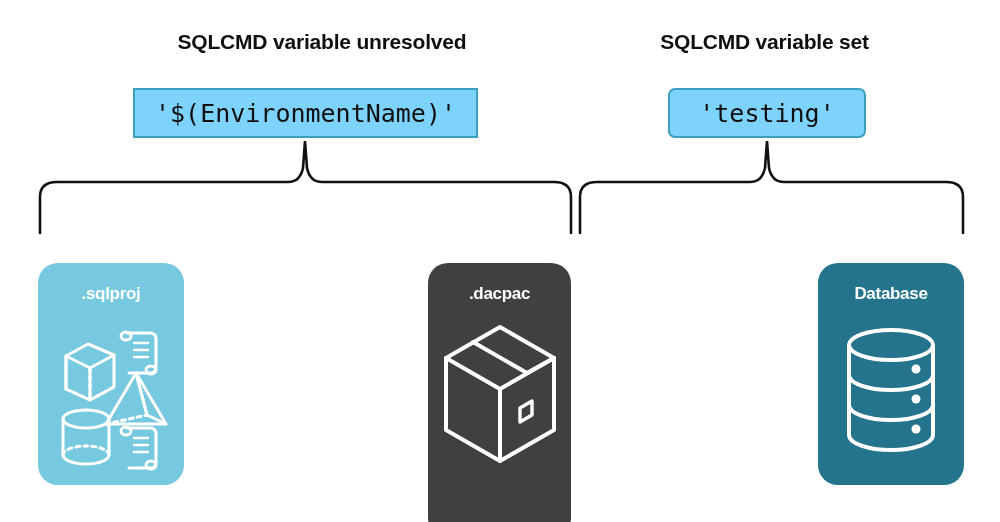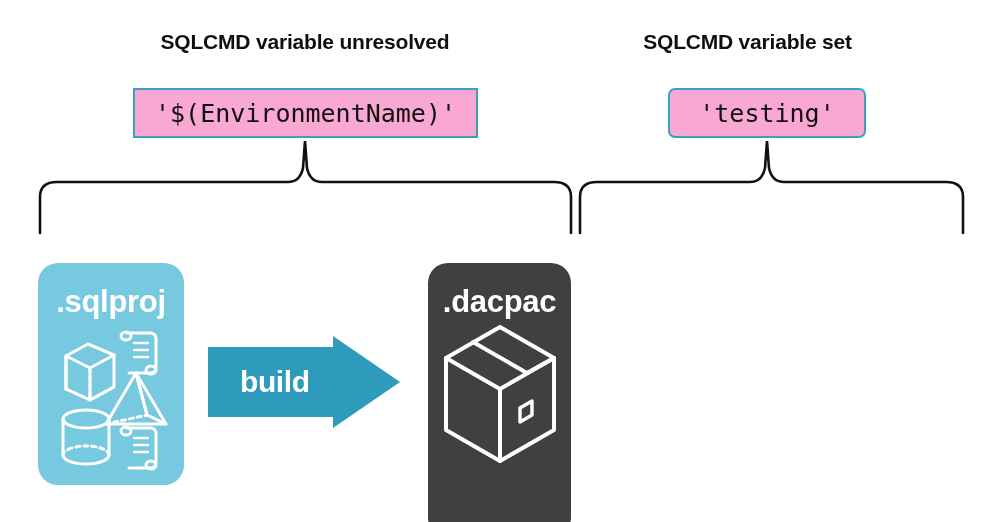--- a/index.html
+++ b/index.html
@@ -14,29 +14,30 @@
 
   
   .heading{
     position:absolute;
     font-weight:bold;
     font-size:21px;
     color:#0f0f0f;
     letter-spacing:-0.2px;
     white-space:nowrap;
     text-align:center;
+    padding-left:17px;
   }
   #heading-left{left:0;top:30px;width:610px;}
   #heading-right{left:555px;top:30px;width:385px;}
 
   
   .value-box{
     position:absolute;
     border:2px solid #3aa0bd;
-    background:#f9a8d4;
+    background:#7dd3fc;
     box-sizing:border-box;
     display:flex;align-items:center;justify-content:center;
     font-family:"DejaVu Sans Mono", monospace;
     font-size:25px;
     color:#0f0f0f;
     letter-spacing:0px;
   }
   #value-box-left{left:133px;top:88px;width:345px;height:50px;}
   #value-box-right{left:668px;top:88px;width:198px;height:50px;border-radius:7px;}
 
@@ -48,21 +49,21 @@
     position:absolute;
     border-radius:20px;
     box-sizing:border-box;
   }
   .card-label{
     position:absolute;
     left:0;right:0;
     text-align:center;
     color:#ffffff;
     font-weight:bold;
-    font-size:31px;
+    font-size:17px;
     letter-spacing:-0.3px;
   }
   #card-sqlproj{left:38px;top:263px;width:146px;height:222px;background:#76c9de;}
   #card-dacpac{left:428px;top:263px;width:143px;height:275px;background:#404040;}
   #card-database{left:818px;top:263px;width:146px;height:222px;background:#23748c;}
   #card-sqlproj .card-label{top:21px;}
   #card-dacpac .card-label{top:21px;}
   #card-database .card-label{top:21px;}
 
   .card-art{position:absolute;left:0;top:48px;width:100%;}
@@ -158,40 +159,51 @@
         <g>
           <path d="M 89 117 L 112 117 Q 118 117 118 123 L 118 151 Q 118 157 112 157 L 91 157"></path>
           <ellipse cx="88" cy="120" rx="5" ry="4"></ellipse>
           <ellipse cx="113" cy="154" rx="5" ry="4"></ellipse>
           <path d="M 96 127 L 110 127 M 96 134 L 110 134 M 96 141 L 110 141" stroke-width="2.4"></path>
         </g>
       </g>
     </svg>
   </div>
 
-  <div class="arrow" id="arrow-build">
-    <svg viewBox="0 0 200 96" width="200" height="96">
-      <path d="M 4 13 L 129 13 L 129 2 L 196 48 L 129 94 L 129 83 L 4 83 Z" fill="#2e9bbc"></path>
-    </svg>
-    <div class="arrow-label">build</div>
-  </div>
 
   <div class="card" id="card-dacpac">
     <div class="card-label">.dacpac</div>
     <svg class="card-art" viewBox="0 0 143 170">
       <g fill="none" stroke="#ffffff" stroke-width="4" stroke-linejoin="round" stroke-linecap="round">
 
         <path d="M 18 47 L 72 16 L 126 47 L 126 119 L 72 150 L 18 119 Z"></path>
 
         <path d="M 18 47 L 72 78 L 126 47"></path>
         <path d="M 72 78 L 72 150"></path>
 
         <path d="M 45 31 L 99 62"></path>
         <path d="M 99 62 L 126 47"></path>
 
         <path d="M 92 97 L 104 90 L 104 104 L 92 111 Z" stroke-width="3.4"></path>
       </g>
     </svg>
   </div>
 
 
+  <div class="card" id="card-database">
+    <div class="card-label">Database</div>
+    <svg class="card-art" viewBox="0 0 146 170">
+      <g fill="none" stroke="#ffffff" stroke-width="4" stroke-linejoin="round" stroke-linecap="round">
+        <ellipse cx="73" cy="34" rx="42" ry="15"></ellipse>
+        <path d="M 31 34 L 31 124 M 115 34 L 115 124"></path>
+        <path d="M 31 124 A 42 15 0 0 0 115 124"></path>
+        <path d="M 31 64 A 42 15 0 0 0 115 64"></path>
+        <path d="M 31 94 A 42 15 0 0 0 115 94"></path>
+      </g>
+      <g fill="#ffffff">
+        <circle cx="98" cy="58" r="4.5"></circle>
+        <circle cx="98" cy="88" r="4.5"></circle>
+        <circle cx="98" cy="118" r="4.5"></circle>
+      </g>
+    </svg>
+  </div>
 
 </div>
 
 </body></html>

